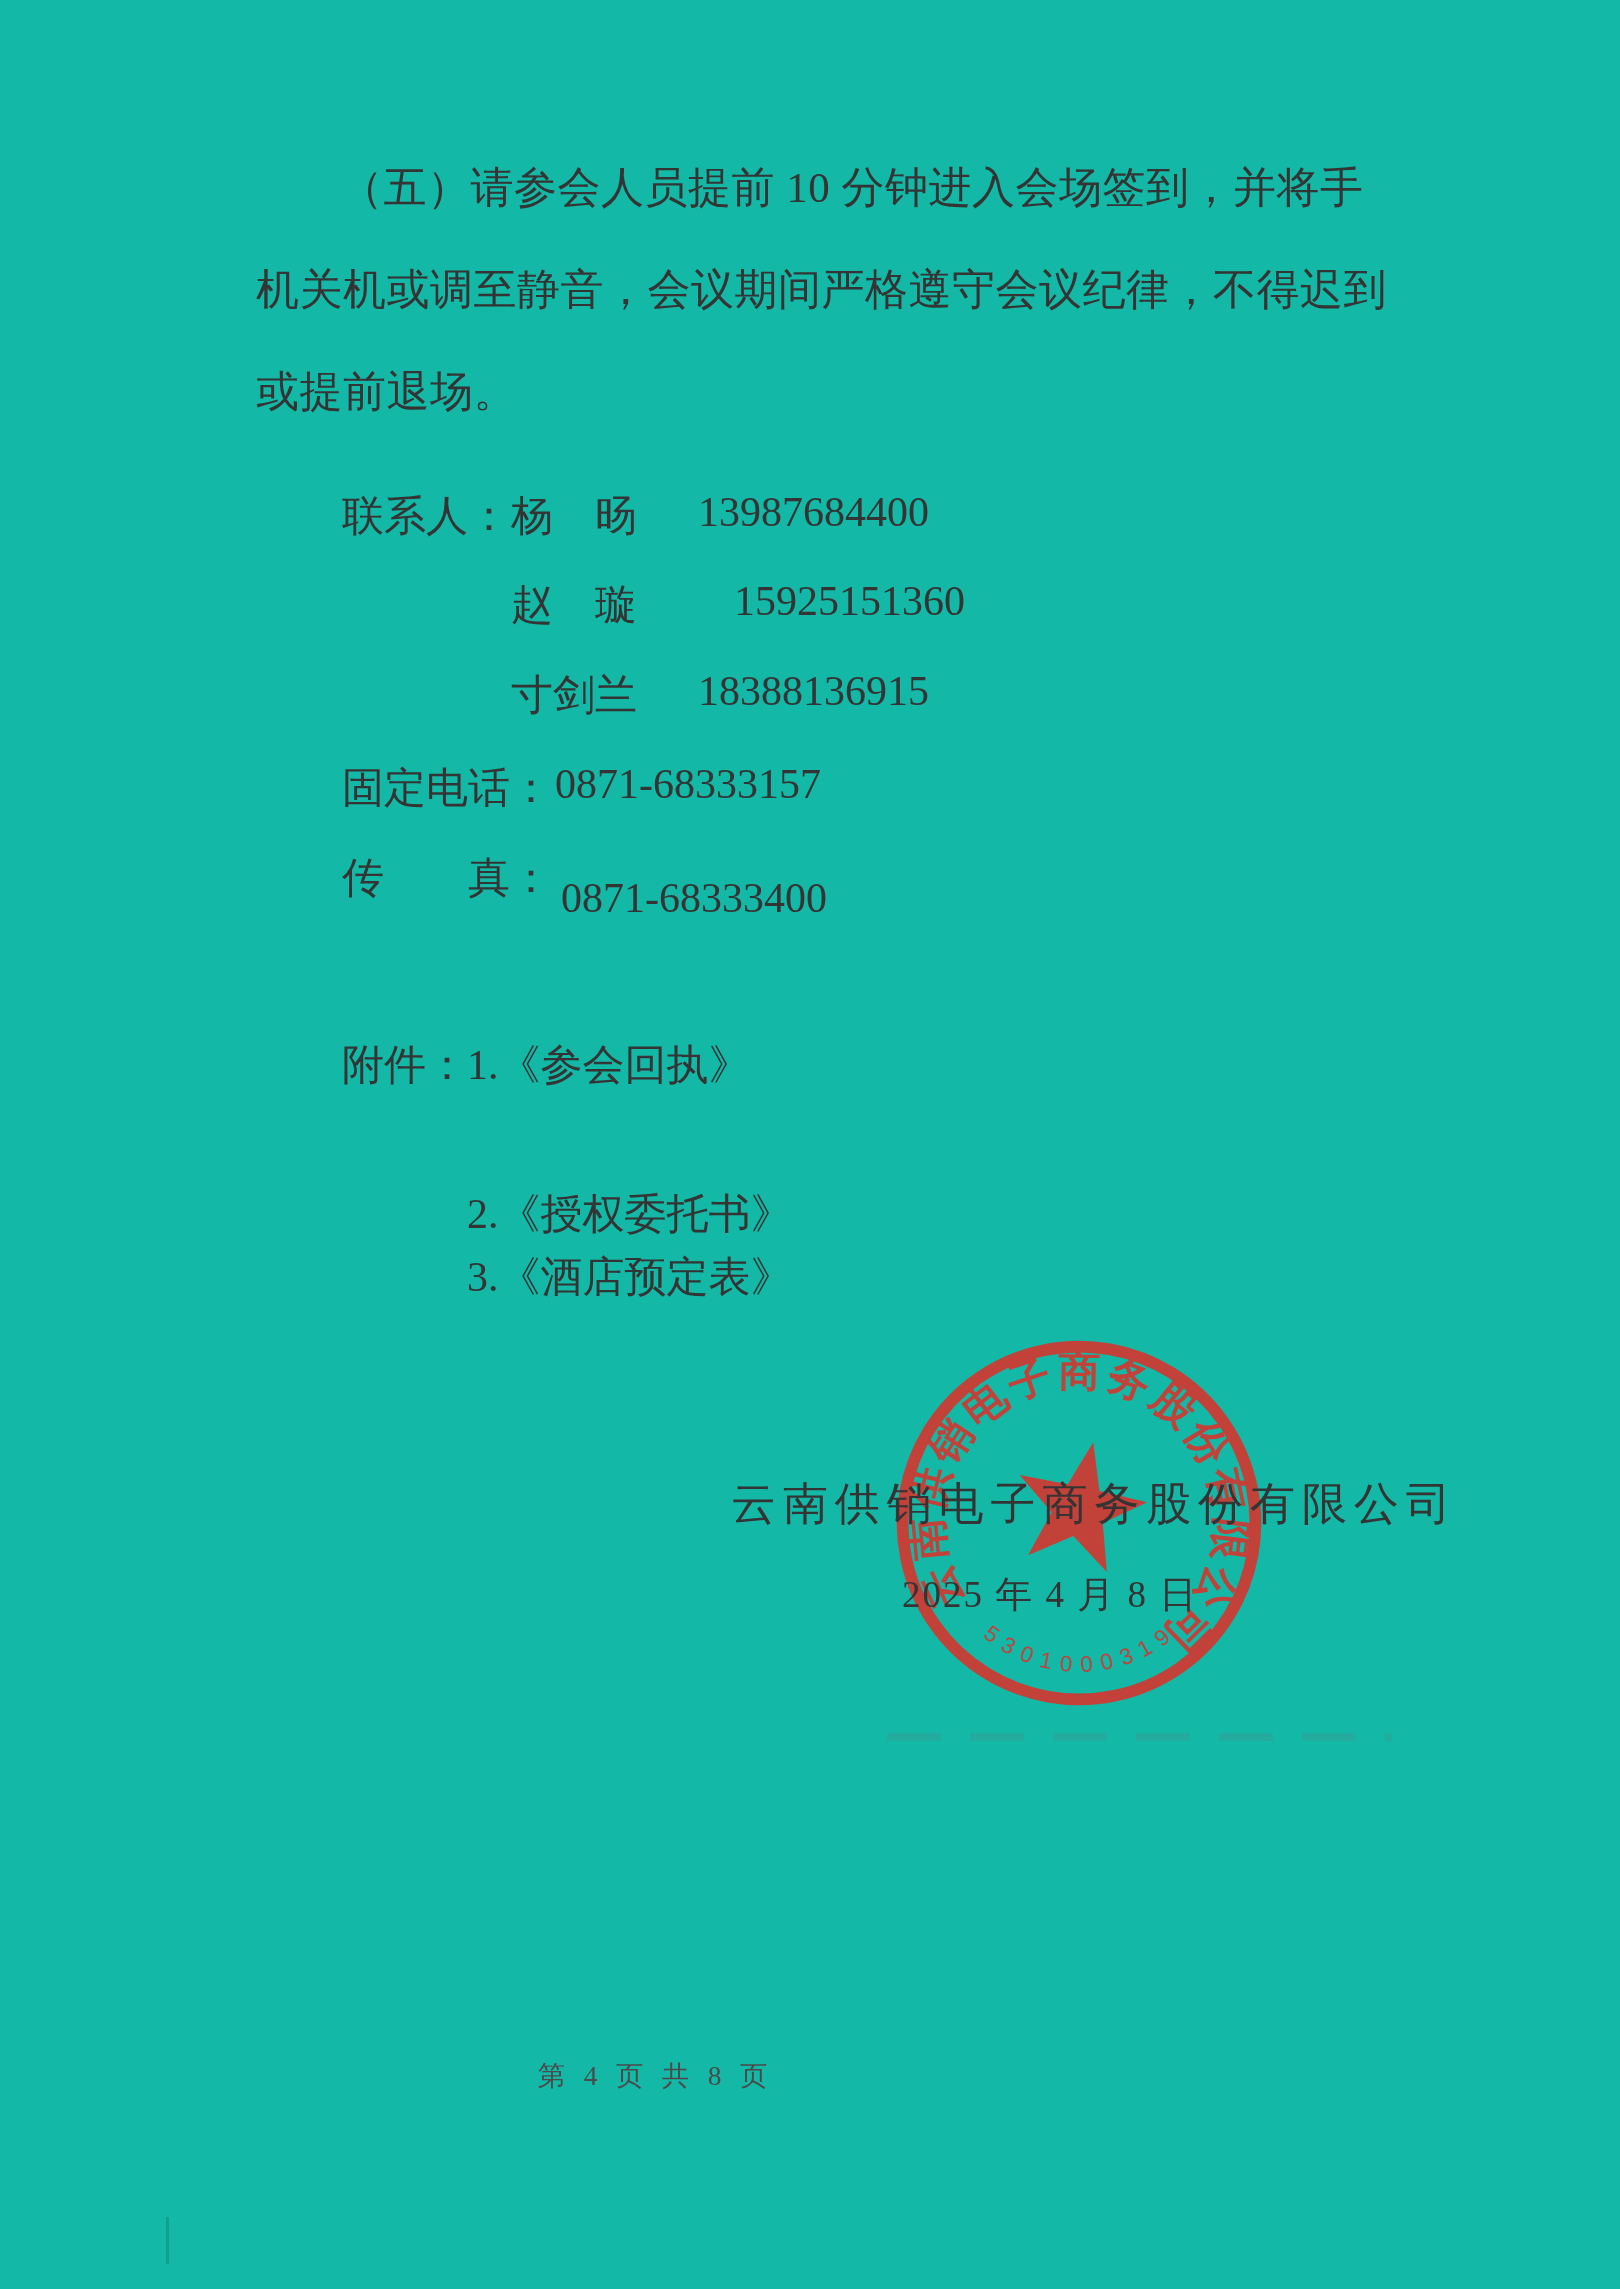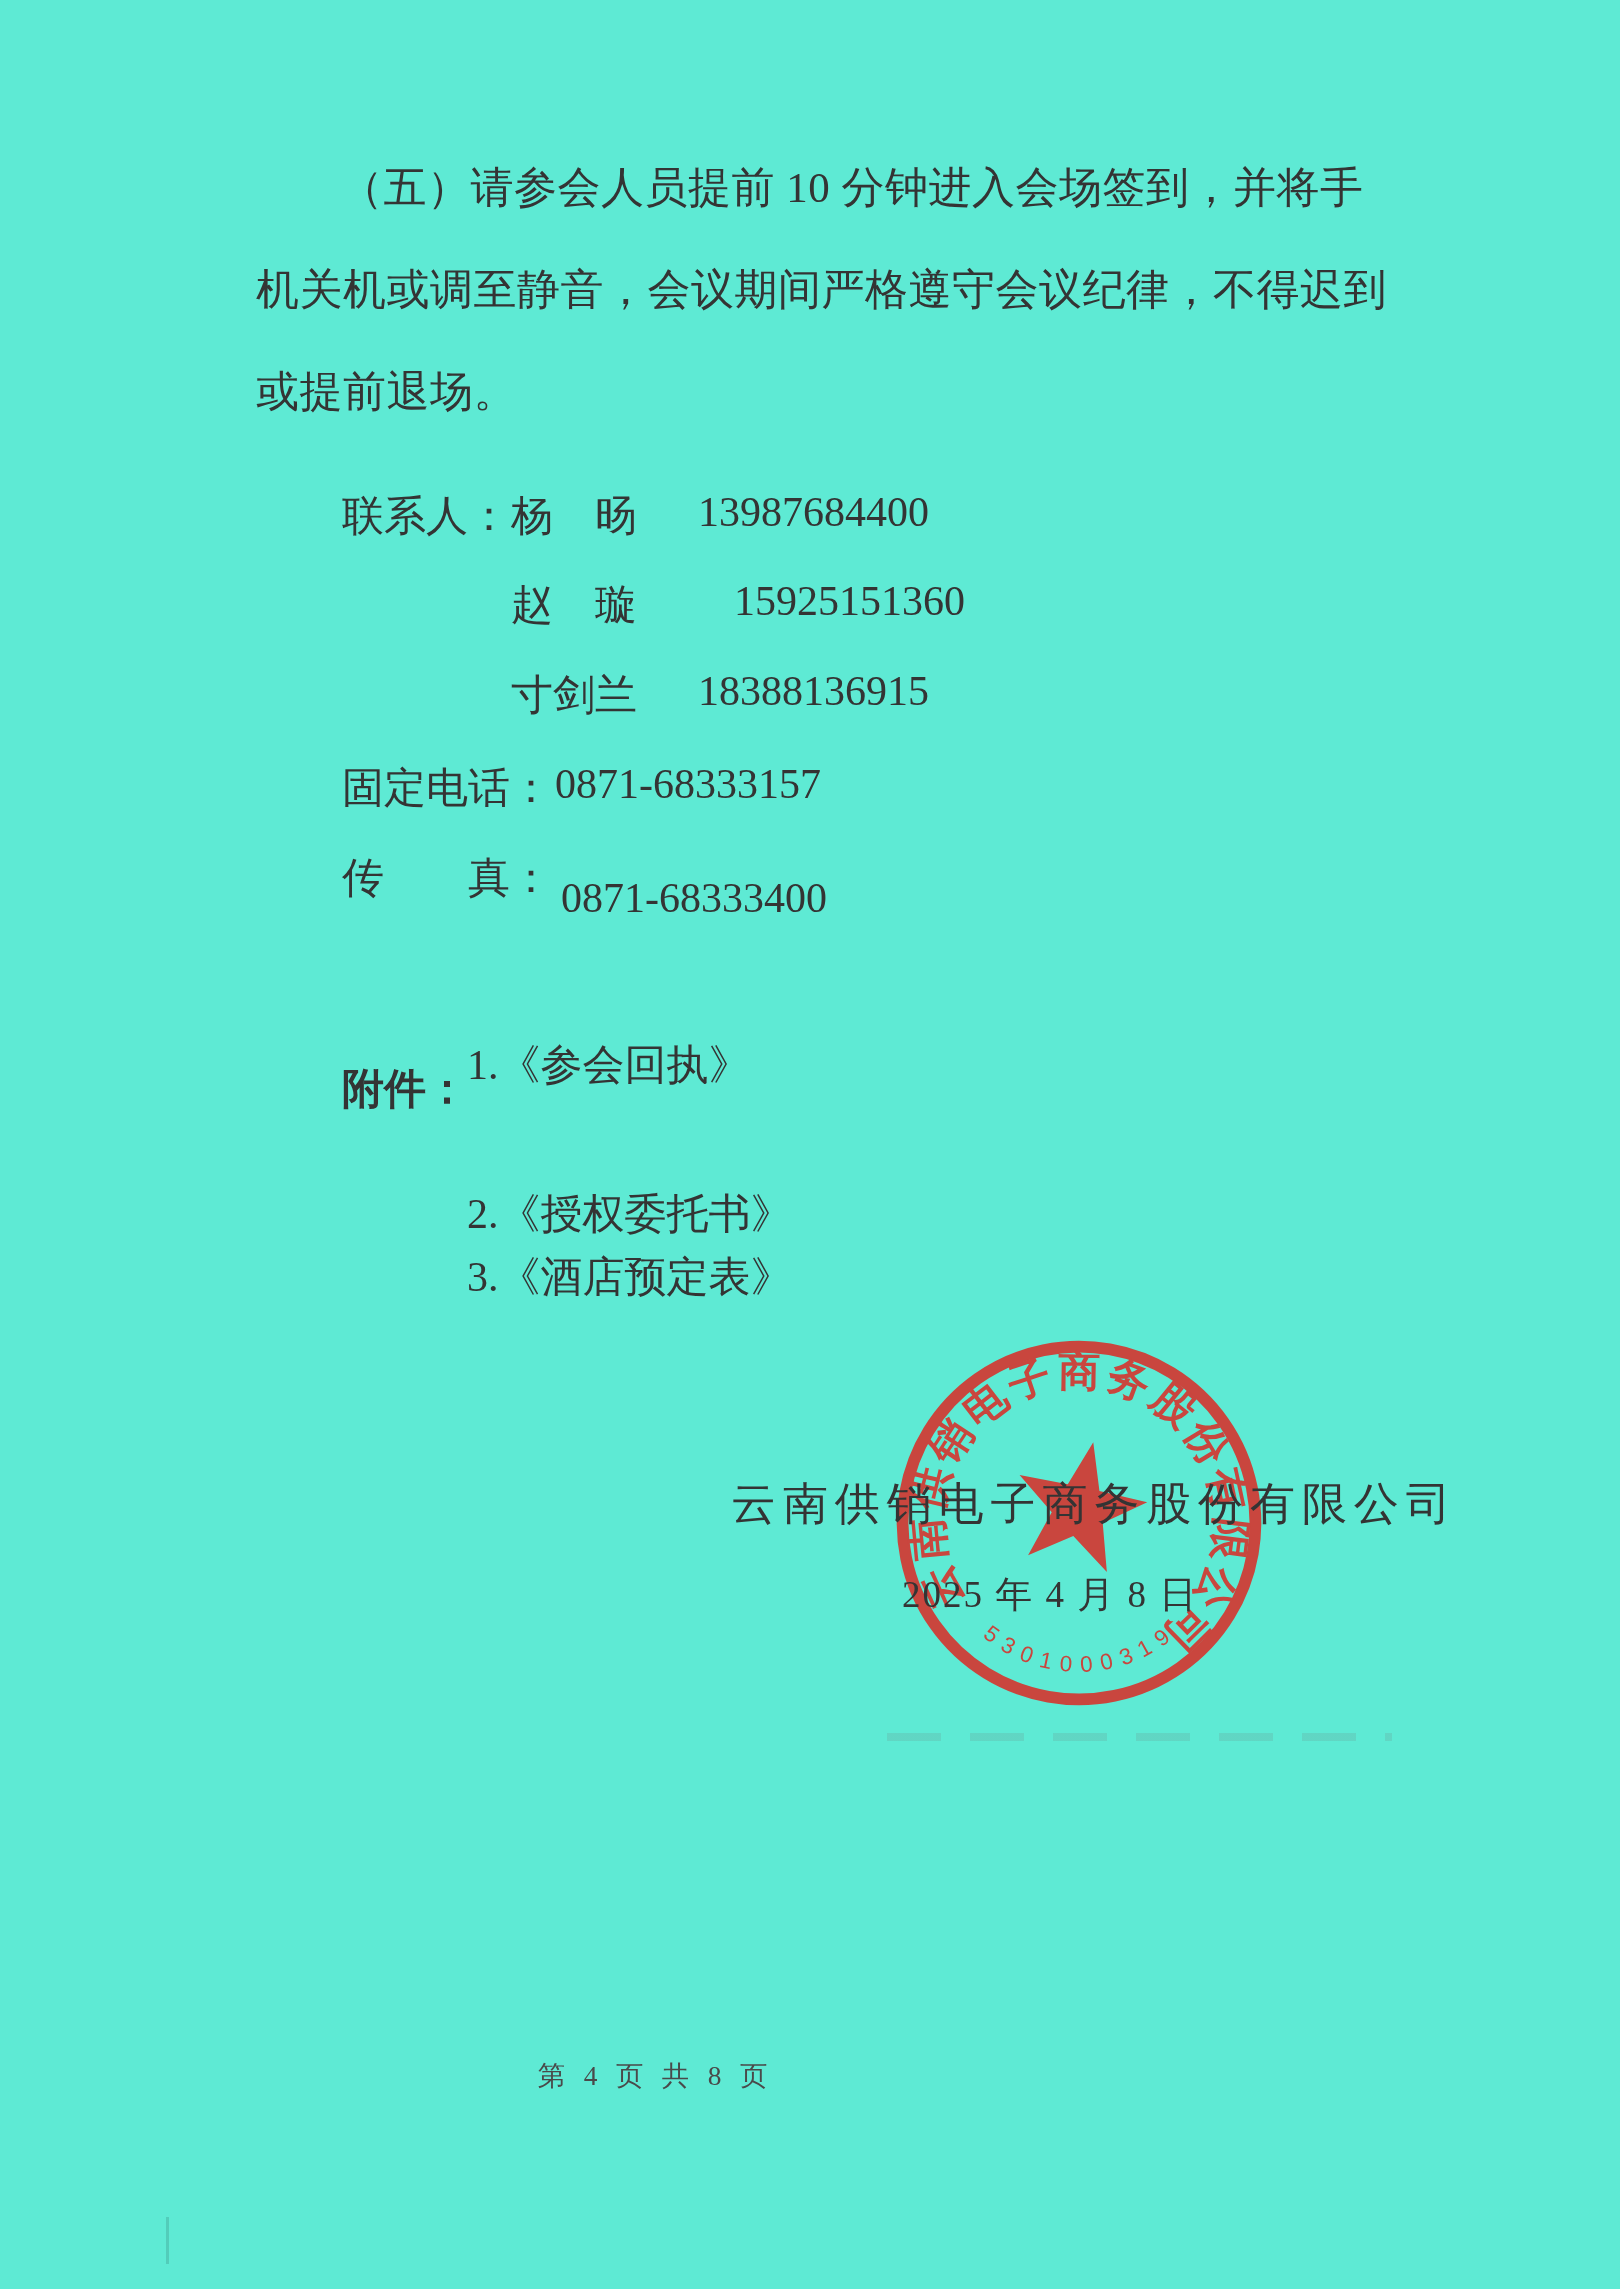--- a/index.html
+++ b/index.html
@@ -1,30 +1,30 @@
 <!DOCTYPE html>
 <html><head>
 <meta charset="utf-8">
 <style>
   html,body{margin:0;padding:0;background:#888;}
   .page{
     position:relative;
     width:1620px;height:2290px;
-    background:#5eead4;
+    background:#14b8a6;
     font-family:"Liberation Serif","DejaVu Serif",serif;
     color:#343434;
     overflow:hidden;
   }
   .abs{position:absolute;white-space:nowrap;}
   .body-line{font-size:43px;letter-spacing:0.5px;line-height:1.15;}
   .contact-row{font-size:42px;height:49px;}
   .contact-row .part{position:absolute;top:0;white-space:nowrap;}
   .attach-row{font-size:42px;height:49px;}
   .attach-row .part{position:absolute;top:0;white-space:nowrap;}
-  .bold{font-weight:bold;margin-top:24px;}
+  .bold{font-weight:normal;}
   .company-line{font-size:45px;letter-spacing:6.9px;z-index:3;}
   .date-line{font-size:37px;letter-spacing:2px;z-index:3;font-family:Liberation Serif, serif;}
   .footer-line{
     left:0;width:1308px;text-align:center;
     font-size:27.4px;letter-spacing:2.9px;word-spacing:5.9px;color:#4a4a4a;
   }
   .seal-svg{position:absolute;left:883px;top:1327px;z-index:2;opacity:0.9;}
   .seal-ring-text{font-family:"Liberation Serif","DejaVu Serif",serif;font-weight:bold;}
   .scan-artifact-band{
     position:absolute;left:887px;top:1733px;width:505px;height:7.8px;

